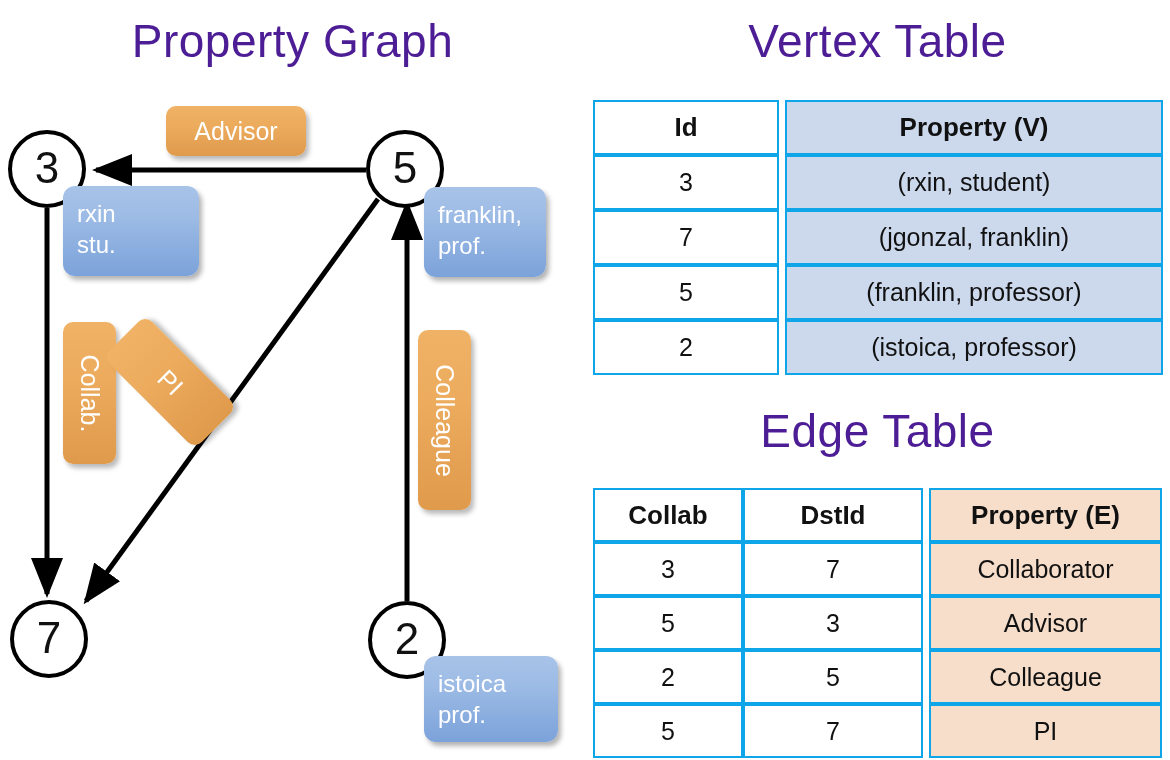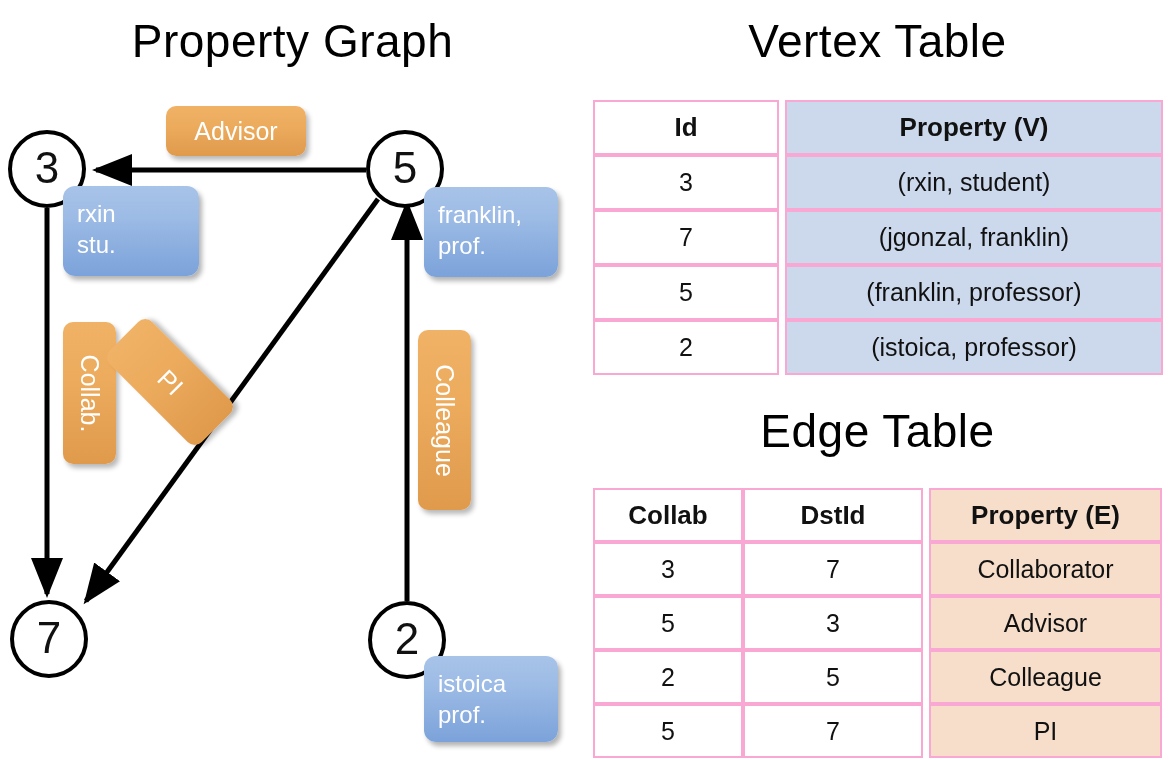--- a/index.html
+++ b/index.html
@@ -16,21 +16,21 @@
     color: #000;
   }
 
   
   .title {
     position: absolute;
     font-family: "Liberation Sans", sans-serif;
     font-weight: 300;
     font-size: 46px;
     letter-spacing: 0.5px;
-    color: #000000;
+    color: #4c1d95;
     white-space: nowrap;
     text-align: center;
   }
   #title-property-graph { left: 0px;   top: 14px;  width: 585px; }
   #title-vertex-table   { left: 585px; top: 14px;  width: 585px; }
   #title-edge-table     { left: 585px; top: 404px; width: 585px; }
 
   
   #graph-panel {
     position: absolute;
@@ -78,21 +78,21 @@
     color: #ffffff;
     font-family: "Liberation Sans", sans-serif;
     font-weight: 400;
     font-size: 24px;
     line-height: 31px;
     padding: 12px 14px;
     box-sizing: border-box;
     z-index: 4;
   }
   #vprop-3 { left: 63px;  top: 186px; width: 136px; height: 90px; }
-  #vprop-5 { left: 424px; top: 187px; width: 134px; height: 90px; }
+  #vprop-5 { left: 424px; top: 187px; width: 122px; height: 90px; }
   #vprop-7 { left: 63px;  top: 655px; width: 136px; height: 88px; }
   #vprop-2 { left: 424px; top: 656px; width: 134px; height: 86px; }
 
   
   .eprop {
     position: absolute;
     border-radius: 10px;
     background: linear-gradient(to bottom, #f0b266 0%, #ecab5d 40%, #e09a4c 100%);
     box-shadow: 3px 4px 5px rgba(0,0,0,0.28);
     color: #ffffff;
@@ -129,21 +129,21 @@
     white-space: nowrap;
   }
 
   
   .tbl {
     position: absolute;
     border-collapse: separate;
     border-spacing: 0;
   }
   .tbl td, .tbl th {
-    border: 2px solid #f9a8d4;
+    border: 2px solid #0ea5e9;
     font-family: "Liberation Sans", sans-serif;
     font-weight: 400;
     font-size: 25px;
     color: #111;
     text-align: center;
     padding: 0;
     box-sizing: border-box;
   }
   .tbl th {
     font-weight: 700;

